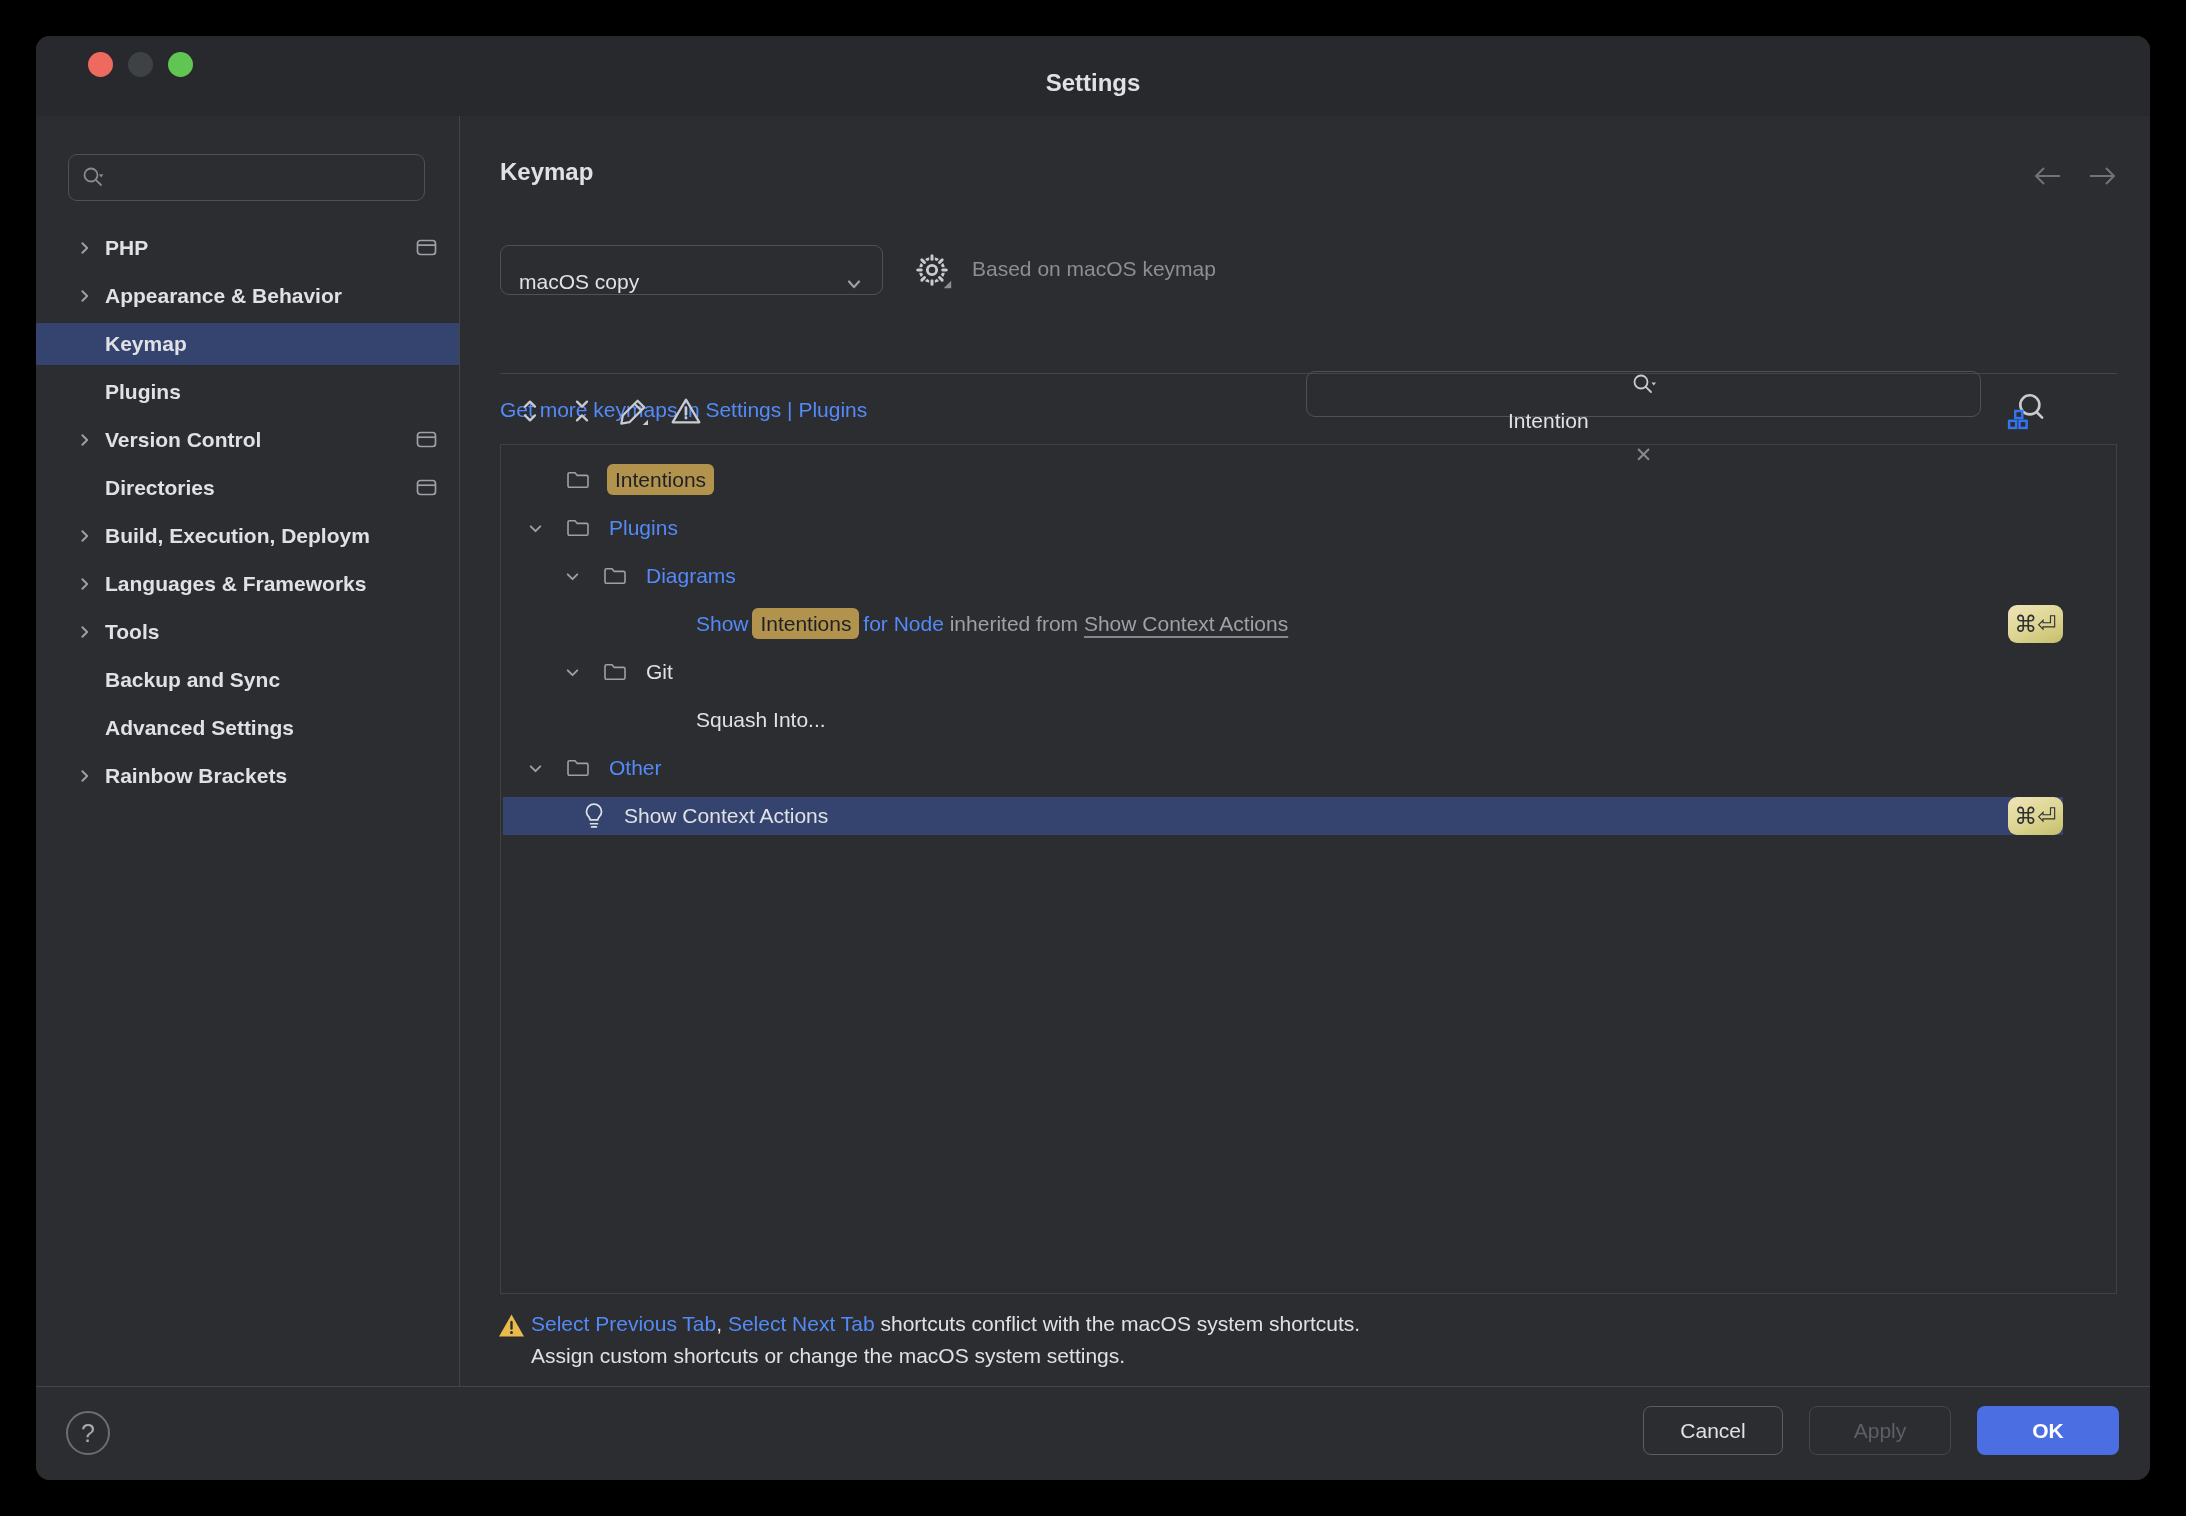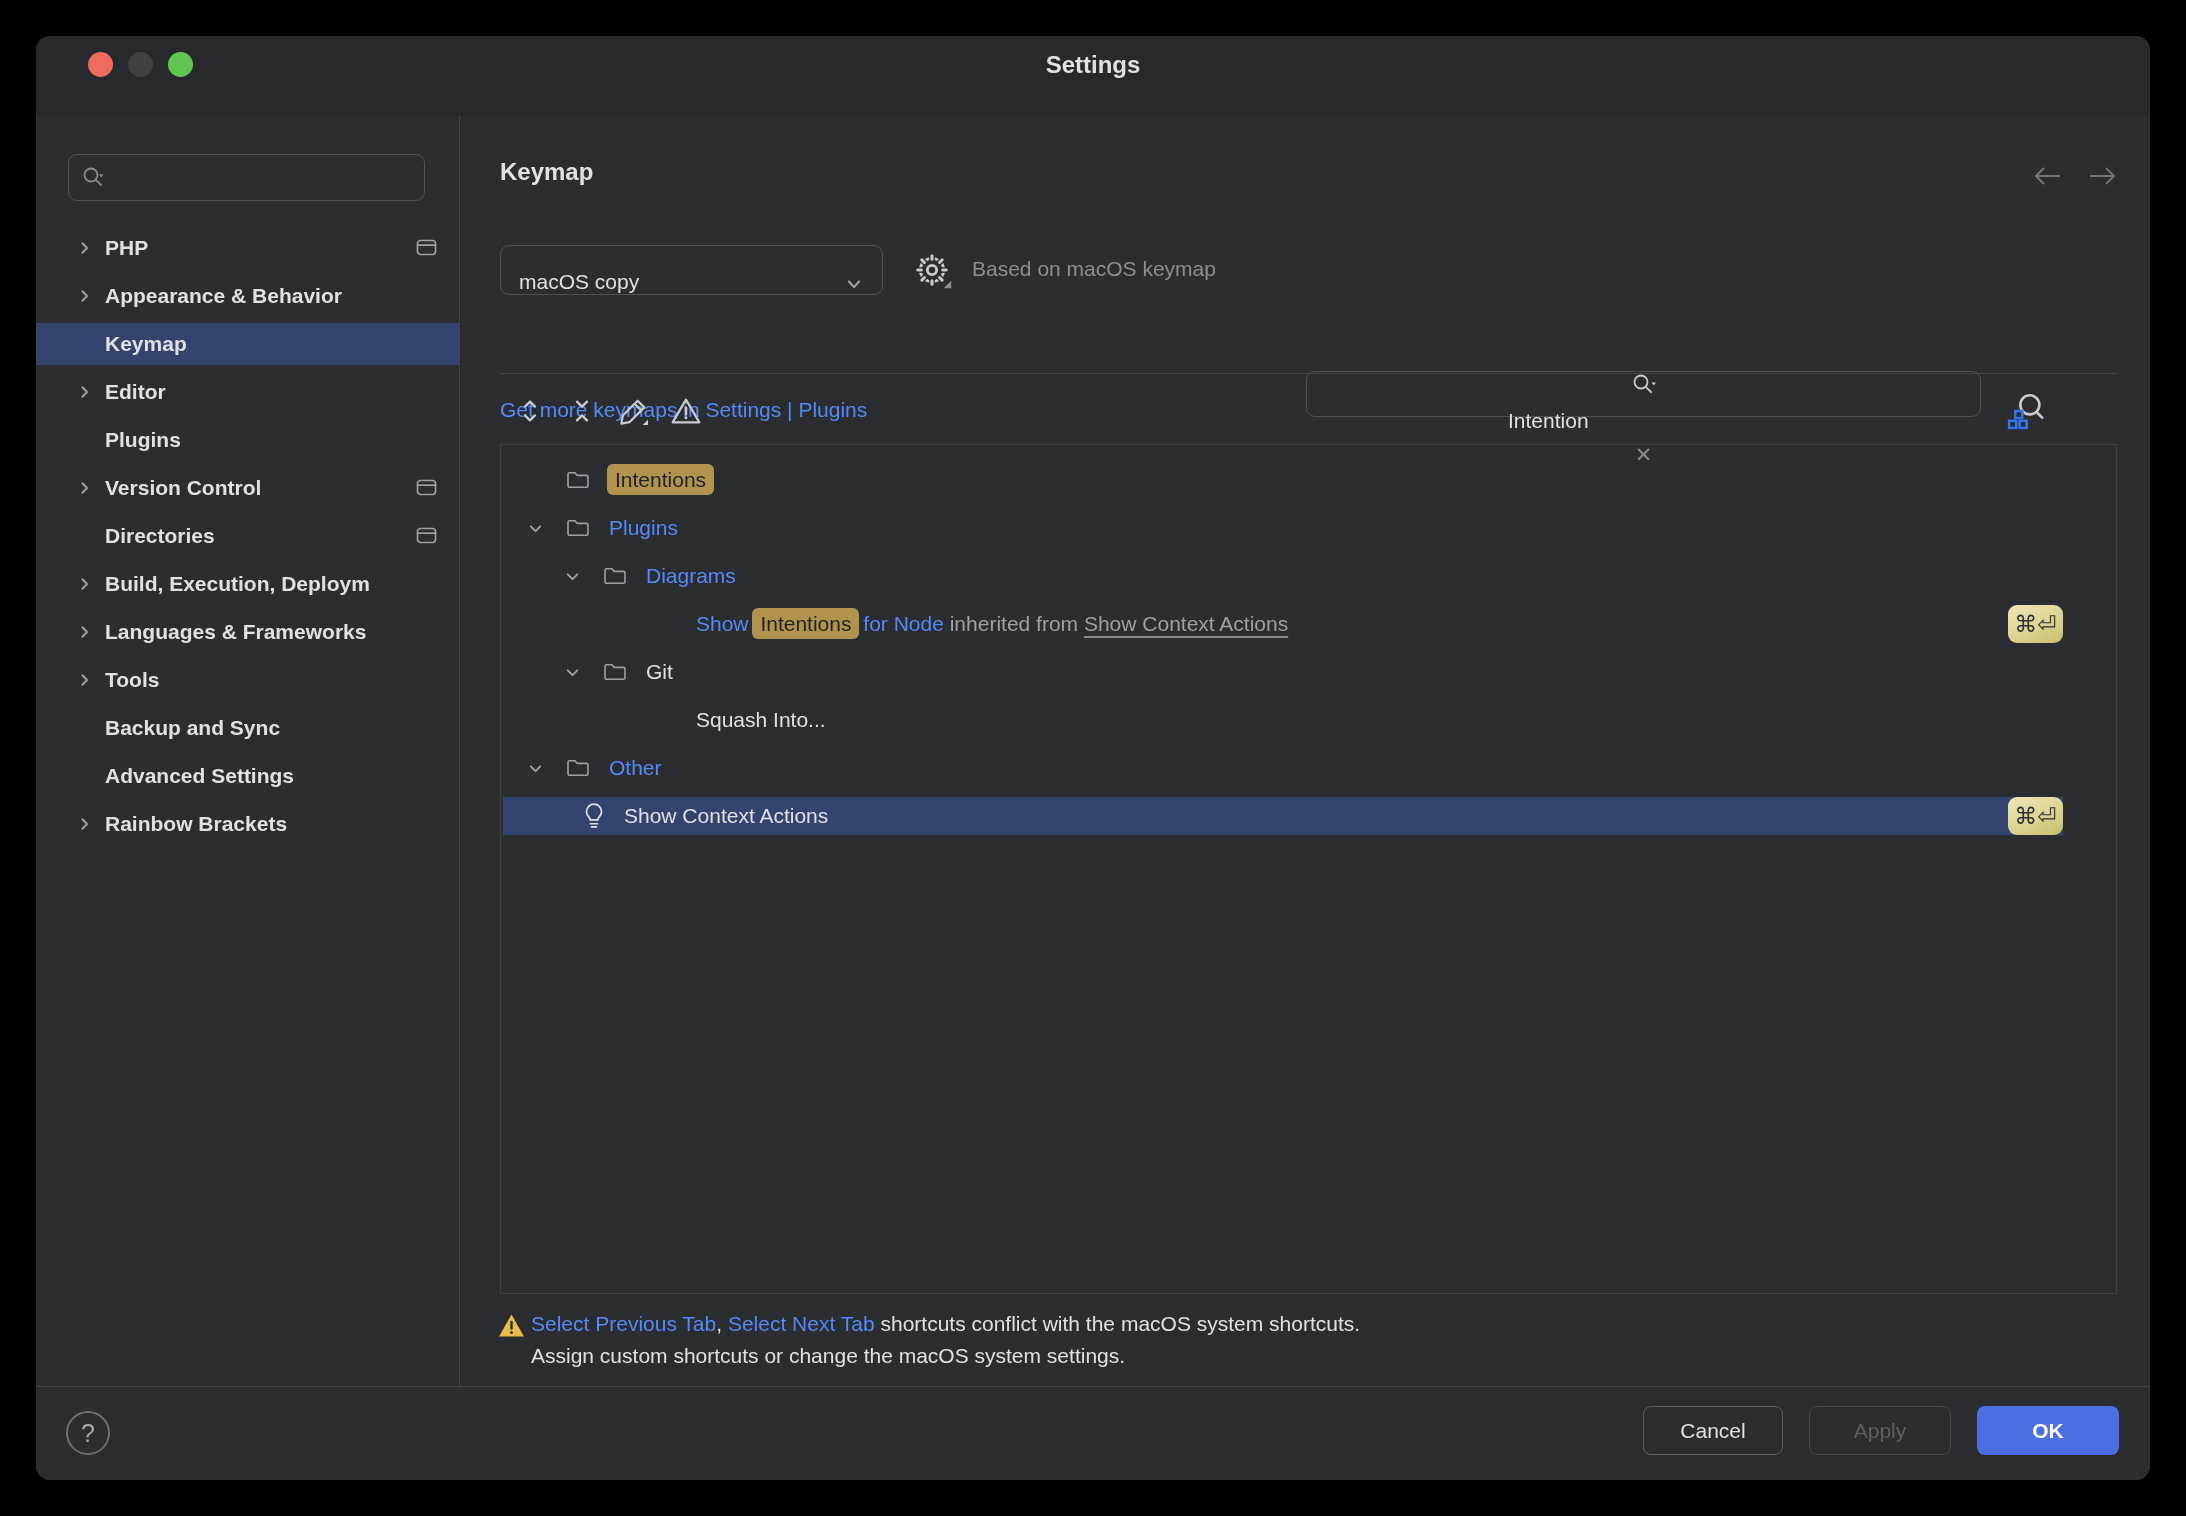--- a/index.html
+++ b/index.html
@@ -12,21 +12,21 @@
     position:absolute;left:36px;top:36px;width:2114px;height:1444px;
     background:#2B2D30;border-radius:14px;overflow:hidden;
   }
   
   .titlebar{height:80px;position:relative;background:#28292C;}
   .traffic{position:absolute;left:52px;top:16px;display:flex;gap:15px;}
   .light{width:25px;height:25px;border-radius:50%;}
   .light.close{background:#EE6A5F;}
   .light.min{background:#3F4245;}
   .light.zoom{background:#61C554;}
-  .win-title{text-align:center;padding-top:15px;font-size:24px;font-weight:700;color:#DFE1E5;}
+  .win-title{text-align:center;padding-top:33px;font-size:24px;font-weight:700;color:#DFE1E5;}
   
   .layout{display:flex;height:1270px;}
   .sidebar{width:424px;min-width:424px;border-right:1px solid #43454A;box-sizing:border-box;position:relative;}
   .sb-search{
     position:absolute;left:32px;top:38px;width:357px;height:47px;box-sizing:border-box;
     border:1px solid #4E5157;border-radius:9px;display:flex;align-items:center;padding:0 12px;gap:8px;
   }
   .sb-search input{flex:1;background:transparent;border:none;outline:none;color:#DFE1E5;font-size:21px;font-family:inherit;}
   .sb-list{position:absolute;top:108px;left:0;right:0;}
   .side-item{height:48px;display:flex;align-items:center;padding-left:69px;position:relative;
@@ -144,28 +144,20 @@
         <div class="side-item">
           <span class="side-chevron">
             <svg width="17" height="17" viewBox="0 0 16 16">
                 <polyline points="6,3.5 10.5,8 6,12.5" fill="none" stroke="#9DA0A6" stroke-width="1.8" stroke-linecap="round" stroke-linejoin="round"></polyline>
               </svg>
           </span>
           <span class="side-label">Appearance &amp; Behavior</span>
         </div>
         <div class="side-item selected">
           <span class="side-label">Keymap</span>
-        </div>
-        <div class="side-item">
-          <span class="side-chevron">
-            <svg width="17" height="17" viewBox="0 0 16 16">
-                <polyline points="6,3.5 10.5,8 6,12.5" fill="none" stroke="#9DA0A6" stroke-width="1.8" stroke-linecap="round" stroke-linejoin="round"></polyline>
-              </svg>
-          </span>
-          <span class="side-label">Editor</span>
         </div>
         <div class="side-item">
           <span class="side-label">Plugins</span>
         </div>
         <div class="side-item">
           <span class="side-chevron">
             <svg width="17" height="17" viewBox="0 0 16 16">
                 <polyline points="6,3.5 10.5,8 6,12.5" fill="none" stroke="#9DA0A6" stroke-width="1.8" stroke-linecap="round" stroke-linejoin="round"></polyline>
               </svg>
           </span>

